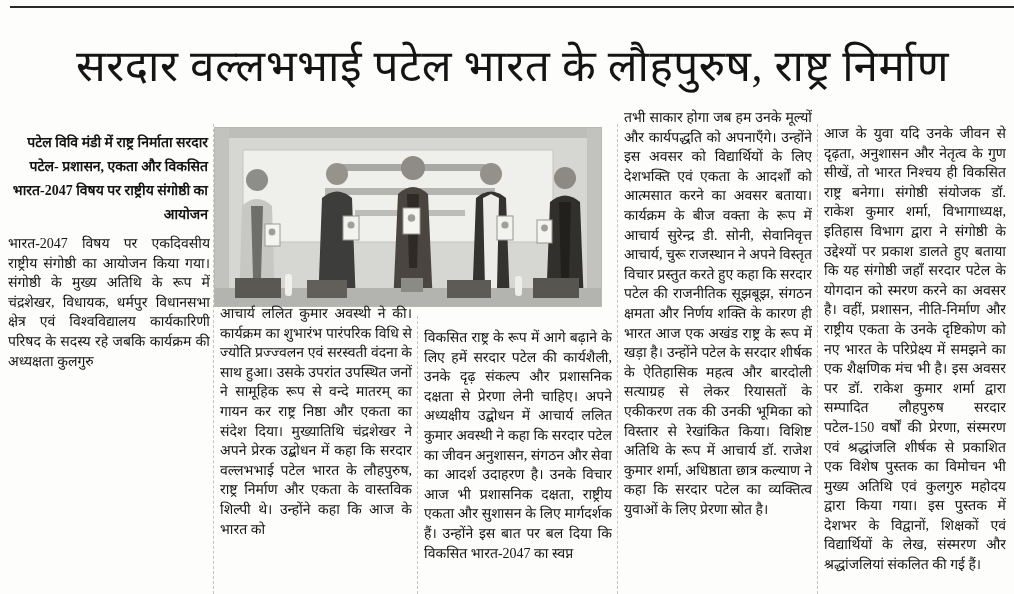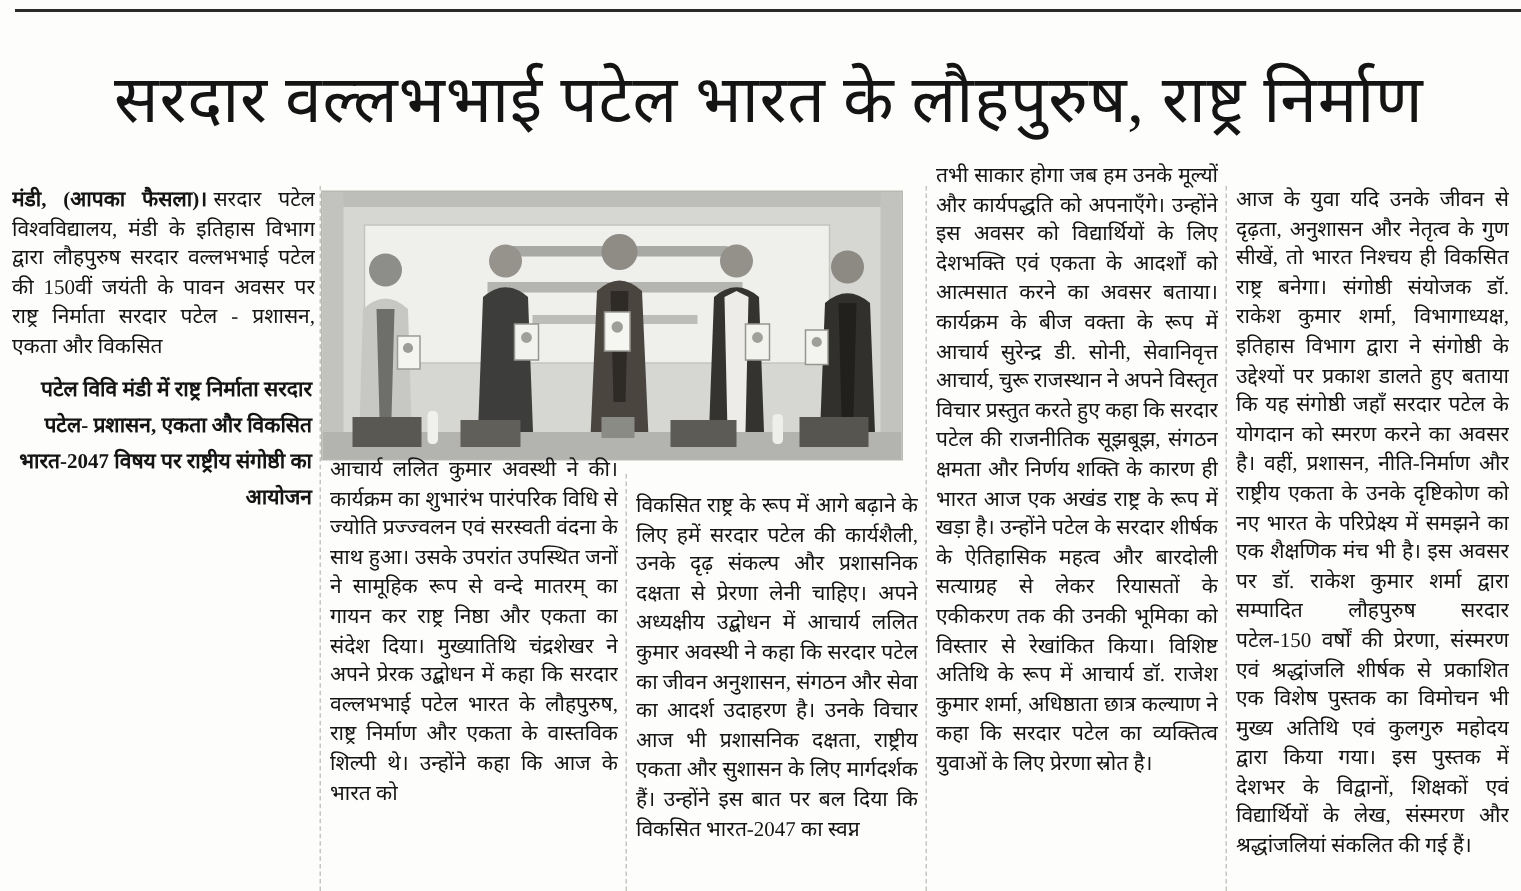--- a/index.html
+++ b/index.html
@@ -134,24 +134,22 @@
       <rect x="300" y="148" width="7" height="20" rx="3" fill="#eeeeea"></rect>
     </svg>
   </div>
 
   <div class="divider" id="div1"></div>
   <div class="divider" id="div2"></div>
   <div class="divider" id="div3"></div>
   <div class="divider" id="div4"></div>
 
   <div class="col" id="col1">
-    <p>
-      <strong class="dateline">मंडी, (आपका फैसला)।</strong><span>सरदार पटेल विश्वविद्यालय, मंडी के इतिहास विभाग द्वारा लौहपुरुष सरदार वल्लभभाई पटेल की 150वीं जयंती के पावन अवसर पर राष्ट्र निर्माता सरदार पटेल - प्रशासन, एकता और विकसित</span>
-    </p>
     <div class="subhead">पटेल विवि मंडी में राष्ट्र निर्माता सरदार पटेल- प्रशासन, एकता और विकसित भारत-2047 विषय पर राष्ट्रीय संगोष्ठी का आयोजन</div>
+    <p>भारत-2047 विषय पर एकदिवसीय राष्ट्रीय संगोष्ठी का आयोजन किया गया। संगोष्ठी के मुख्य अतिथि के रूप में चंद्रशेखर, विधायक, धर्मपुर विधानसभा क्षेत्र एवं विश्वविद्यालय कार्यकारिणी परिषद के सदस्य रहे जबकि कार्यक्रम की अध्यक्षता कुलगुरु</p>
   </div>
 
   <div class="col" id="col2">
     <p>आचार्य ललित कुमार अवस्थी ने की। कार्यक्रम का शुभारंभ पारंपरिक विधि से ज्योति प्रज्ज्वलन एवं सरस्वती वंदना के साथ हुआ। उसके उपरांत उपस्थित जनों ने सामूहिक रूप से वन्दे मातरम् का गायन कर राष्ट्र निष्ठा और एकता का संदेश दिया। मुख्यातिथि चंद्रशेखर ने अपने प्रेरक उद्बोधन में कहा कि सरदार वल्लभभाई पटेल भारत के लौहपुरुष, राष्ट्र निर्माण और एकता के वास्तविक शिल्पी थे। उन्होंने कहा कि आज के भारत को</p>
   </div>
 
   <div class="col" id="col3">
     <p>विकसित राष्ट्र के रूप में आगे बढ़ाने के लिए हमें सरदार पटेल की कार्यशैली, उनके दृढ़ संकल्प और प्रशासनिक दक्षता से प्रेरणा लेनी चाहिए। अपने अध्यक्षीय उद्बोधन में आचार्य ललित कुमार अवस्थी ने कहा कि सरदार पटेल का जीवन अनुशासन, संगठन और सेवा का आदर्श उदाहरण है। उनके विचार आज भी प्रशासनिक दक्षता, राष्ट्रीय एकता और सुशासन के लिए मार्गदर्शक हैं। उन्होंने इस बात पर बल दिया कि विकसित भारत-2047 का स्वप्न</p>
   </div>
 

